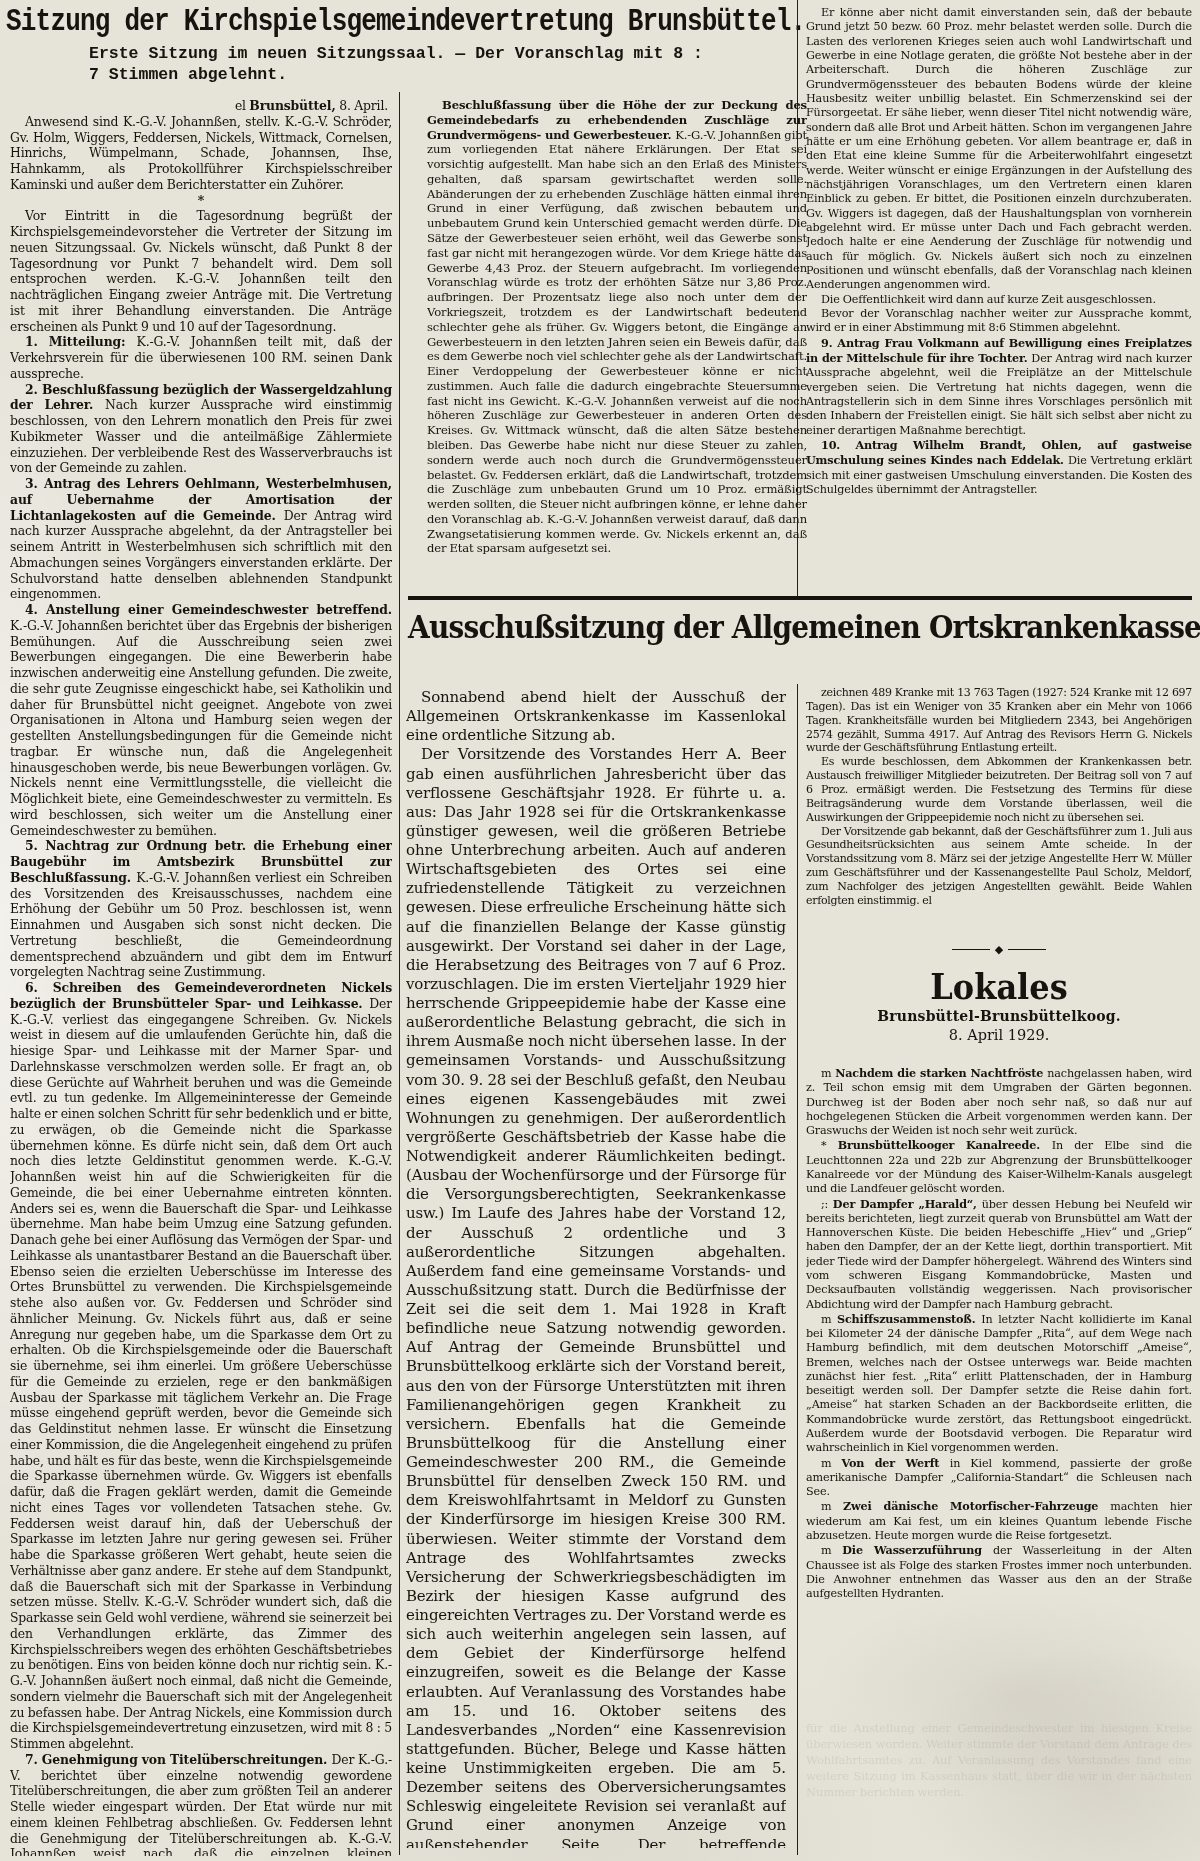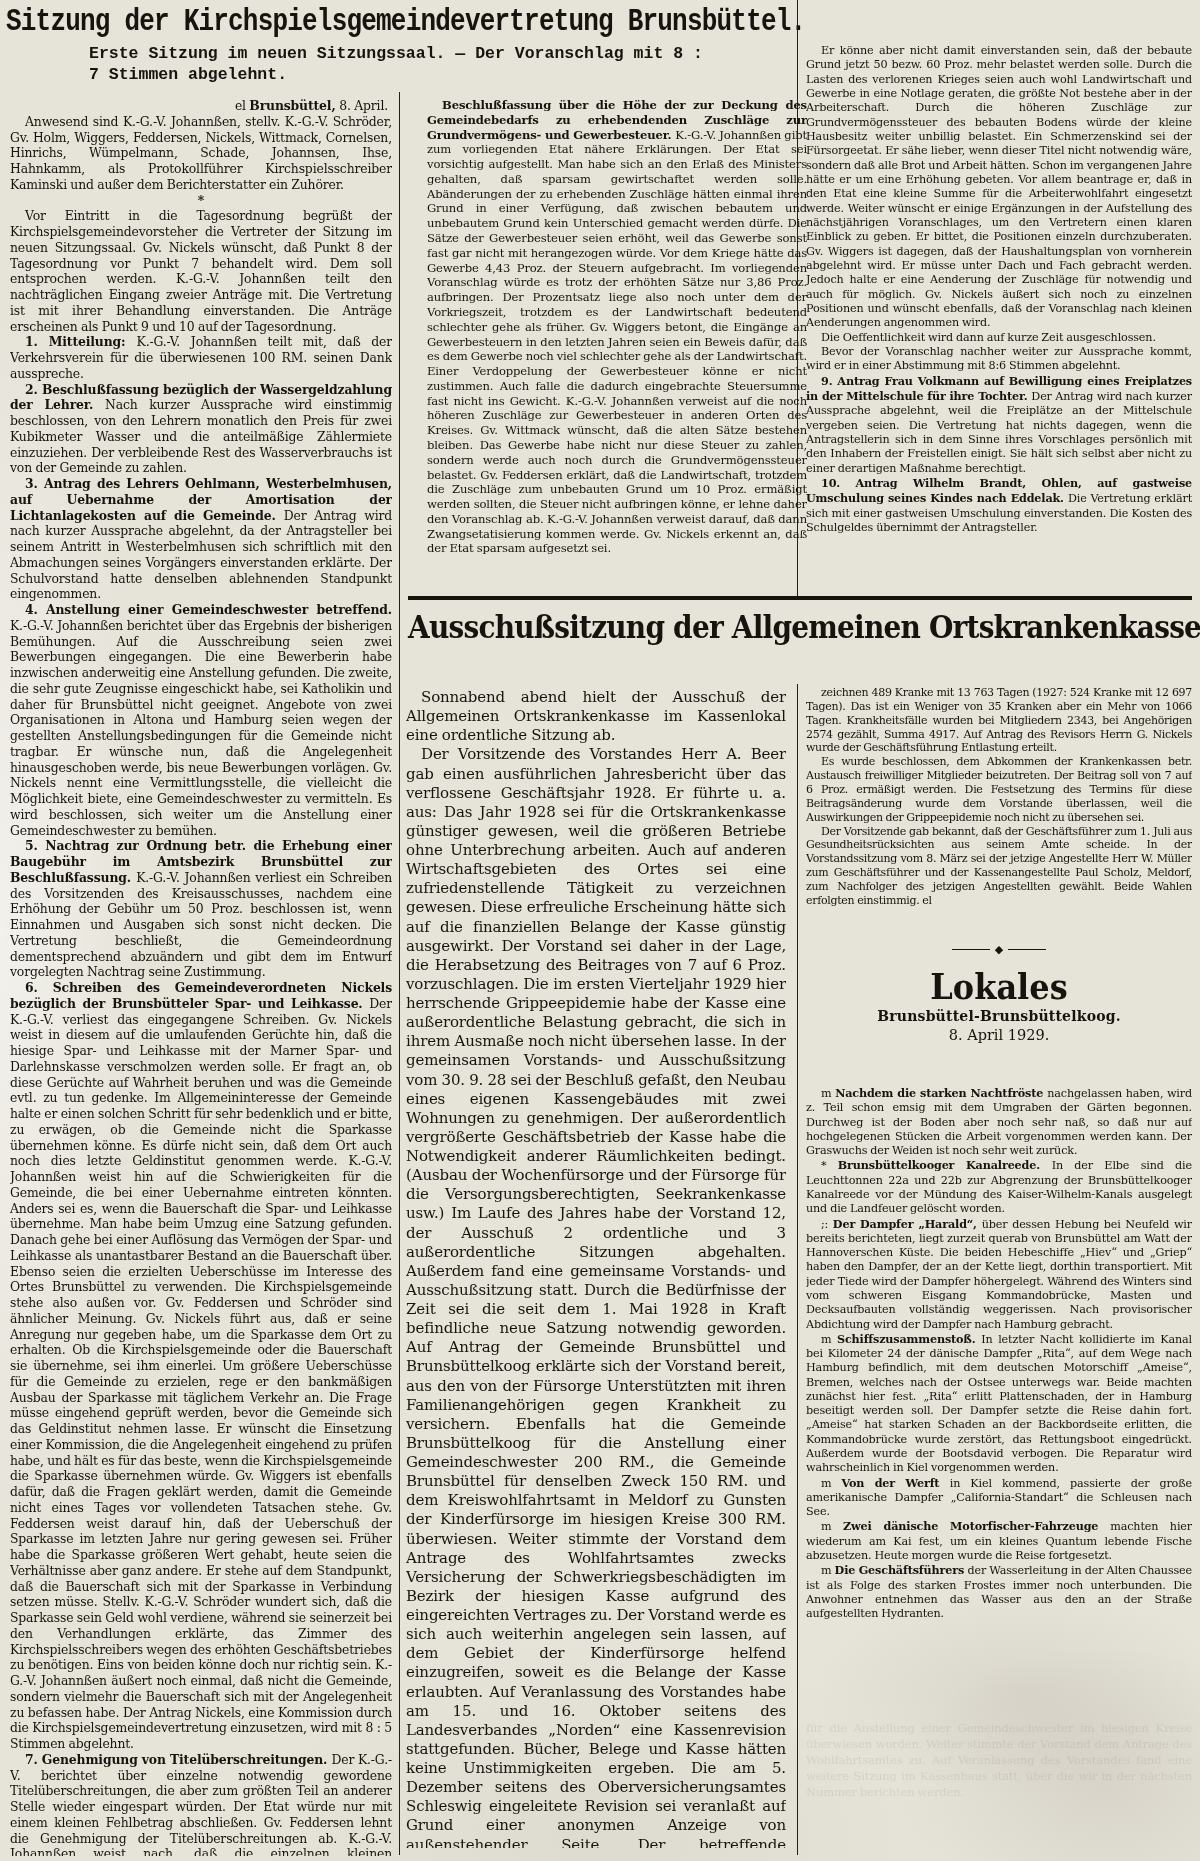--- a/index.html
+++ b/index.html
@@ -32,24 +32,24 @@
   #main-title{
     font-size:26px;font-weight:bold;letter-spacing:-0.8px;margin:0;
     transform:scaleY(1.18);transform-origin:top center;white-space:nowrap;
   }
   #main-subtitle{
     font-size:16.5px;font-weight:bold;margin:10px auto 0;width:620px;line-height:1.25;
   }
   
   #col1{left:10px;top:98px;width:382px;height:1758px;font-size:12.4px;line-height:1.27;}
   #col2-top{left:409px;top:98px;width:380px;height:494px;font-size:11.6px;line-height:1.275;margin-left:18px;}
-  #col3-top{left:806px;top:6px;width:386px;height:584px;font-size:11.2px;line-height:1.28;margin-top:38px;}
+  #col3-top{left:806px;top:6px;width:386px;height:584px;font-size:11.2px;line-height:1.28;}
   #okk-left{left:406px;top:688px;width:380px;height:1160px;font-size:15px;line-height:1.275;}
   #okk-right{left:806px;top:686px;width:386px;height:256px;font-size:11px;line-height:1.26;letter-spacing:-0.3px;}
-  #lokales-items{left:806px;top:1066px;width:386px;height:648px;font-size:11.2px;line-height:1.275;margin-top:20px;}
+  #lokales-items{left:806px;top:1066px;width:386px;height:648px;font-size:11.2px;line-height:1.275;}
   
   #okk-head{left:408px;top:608px;width:784px;text-align:center;}
   #okk-title{
     font-size:28px;font-weight:bold;letter-spacing:-0.8px;margin:0;white-space:nowrap;
     transform:scaleY(1.15);transform-origin:top center;
   }
   
   #lokales-head{left:806px;top:966px;width:386px;text-align:center;}
   #lokales-title{font-size:32px;font-weight:bold;letter-spacing:0;margin:0;transform:scaleY(1.1);transform-origin:top center;}
   #lokales-subtitle{font-size:14px;font-weight:bold;margin:4px 0 0;letter-spacing:0.2px;}
@@ -129,18 +129,18 @@
   <div id="lokales-subtitle">Brunsbüttel-Brunsbüttelkoog.</div>
   <div id="lokales-date">8. April 1929.</div>
 </div>
 <div class="abs textcol" id="lokales-items">
     <p>m <b>Nachdem die starken Nachtfröste </b>nachgelassen haben, wird z. Teil schon emsig mit dem Umgraben der Gärten begonnen. Durchweg ist der Boden aber noch sehr naß, so daß nur auf hochgelegenen Stücken die Arbeit vorgenommen werden kann. Der Graswuchs der Weiden ist noch sehr weit zurück.</p>
     <p>* <b>Brunsbüttelkooger Kanalreede. </b>In der Elbe sind die Leuchttonnen 22a und 22b zur Abgrenzung der Brunsbüttelkooger Kanalreede vor der Mündung des Kaiser-Wilhelm-Kanals ausgelegt und die Landfeuer gelöscht worden.</p>
     <p>;: <b>Der Dampfer „Harald“, </b>über dessen Hebung bei Neufeld wir bereits berichteten, liegt zurzeit querab von Brunsbüttel am Watt der Hannoverschen Küste. Die beiden Hebeschiffe „Hiev“ und „Griep“ haben den Dampfer, der an der Kette liegt, dorthin transportiert. Mit jeder Tiede wird der Dampfer höhergelegt. Während des Winters sind vom schweren Eisgang Kommandobrücke, Masten und Decksaufbauten vollständig weggerissen. Nach provisorischer Abdichtung wird der Dampfer nach Hamburg gebracht.</p>
     <p>m <b>Schiffszusammenstoß. </b>In letzter Nacht kollidierte im Kanal bei Kilometer 24 der dänische Dampfer „Rita“, auf dem Wege nach Hamburg befindlich, mit dem deutschen Motorschiff „Ameise“, Bremen, welches nach der Ostsee unterwegs war. Beide machten zunächst hier fest. „Rita“ erlitt Plattenschaden, der in Hamburg beseitigt werden soll. Der Dampfer setzte die Reise dahin fort. „Ameise“ hat starken Schaden an der Backbordseite erlitten, die Kommandobrücke wurde zerstört, das Rettungsboot eingedrückt. Außerdem wurde der Bootsdavid verbogen. Die Reparatur wird wahrscheinlich in Kiel vorgenommen werden.</p>
     <p>m <b>Von der Werft </b>in Kiel kommend, passierte der große amerikanische Dampfer „California-Standart“ die Schleusen nach See.</p>
     <p>m <b>Zwei dänische Motorfischer-Fahrzeuge </b>machten hier wiederum am Kai fest, um ein kleines Quantum lebende Fische abzusetzen. Heute morgen wurde die Reise fortgesetzt.</p>
-    <p>m <b>Die Geschäftsführers </b>der Wasserleitung in der Alten Chaussee ist als Folge des starken Frostes immer noch unterbunden. Die Anwohner entnehmen das Wasser aus den an der Straße aufgestellten Hydranten.</p>
+    <p>m <b>Die Wasserzuführung </b>der Wasserleitung in der Alten Chaussee ist als Folge des starken Frostes immer noch unterbunden. Die Anwohner entnehmen das Wasser aus den an der Straße aufgestellten Hydranten.</p>
   </div>
 
 <div class="abs textcol" id="bleed" aria-hidden="true">
   <p class="noindent">für die Anstellung einer Gemeindeschwester im hiesigen Kreise überwiesen worden. Weiter stimmte der Vorstand dem Antrage des Wohlfahrtsamtes zu. Auf Veranlassung des Vorstandes fand eine weitere Sitzung im Kassenhaus statt, über die wir in der nächsten Nummer berichten werden.</p>
 </div>
 
 </body></html>

